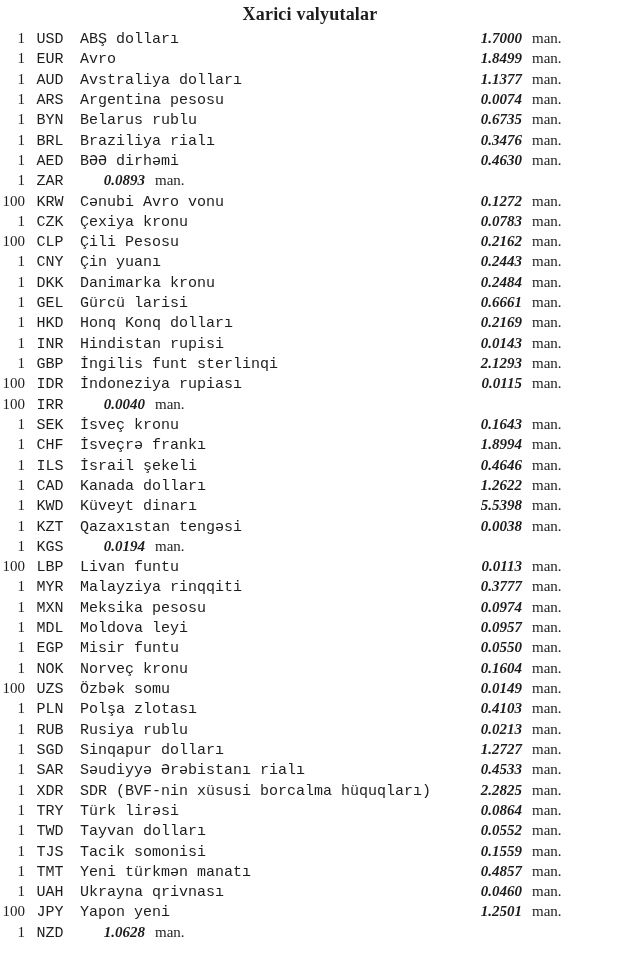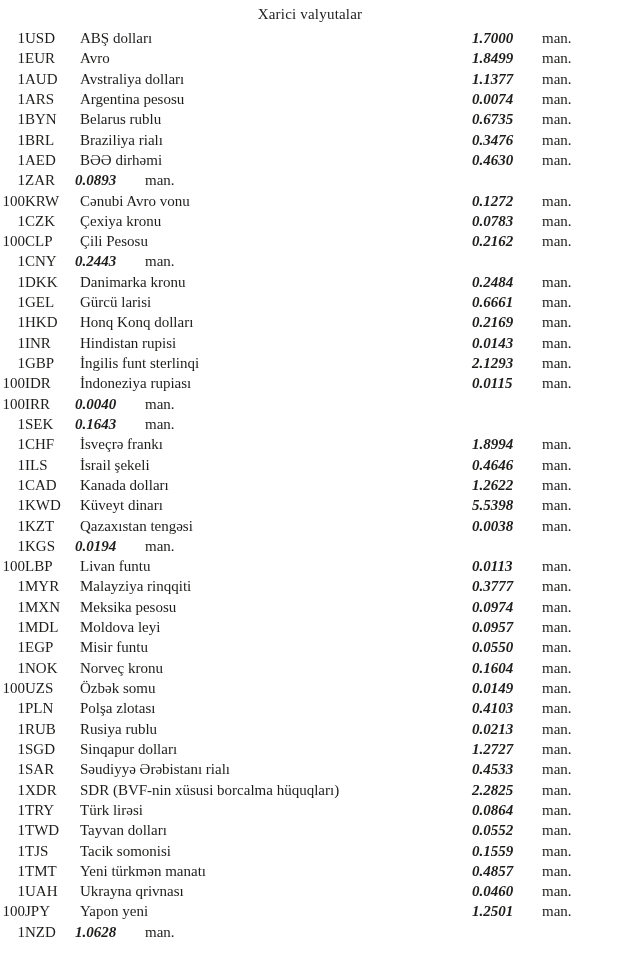--- a/index.html
+++ b/index.html
@@ -12,23 +12,23 @@
     width: 620px;
     height: 959px;
     background: #ffffff;
     font-family: "Liberation Serif", "DejaVu Serif", serif;
     color: #1d1d1b;
     overflow: hidden;
   }
   .doc-title {
     margin: 0;
     padding-top: 6px;
-    font-size: 15px;
+    font-size: 18px;
     line-height: 17px;
-    font-weight: 400;
+    font-weight: 700;
     text-align: center;
     letter-spacing: 0.2px;
   }
   .rates {
     margin-top: 5px;
   }
   .row {
     display: flex;
     align-items: baseline;
     height: 20.32px;
@@ -37,37 +37,41 @@
     white-space: nowrap;
   }
   .cell-qty {
     flex: none;
     width: 25px;
     text-align: right;
   }
   .cell-code {
     flex: none;
     width: 50px;
+    text-align: center;
+    font-family: Liberation Mono, monospace;
   }
   .cell-name {
     flex: 1 1 auto;
     padding-left: 5px;
     overflow: hidden;
+    font-family: Liberation Mono, monospace;
   }
   .cell-rate {
     flex: none;
     width: 70px;
-    text-align: left;
+    text-align: right;
     font-weight: 700;
     font-style: italic;
   }
   .cell-unit {
     flex: none;
-    width: 78px;
+    width: 98px;
     box-sizing: border-box;
+    padding-left: 10px;
     text-align: left;
   }
 </style>
 </head>
 <body>
 
 <div class="page">
   <h1 class="doc-title">Xarici valyutalar</h1>
 
   <div class="rates">
@@ -144,20 +148,21 @@
       <div class="row">
         <span class="cell-qty">100</span>
         <span class="cell-code">CLP</span>
         <span class="cell-name">Çili Pesosu</span>
         <span class="cell-rate">0.2162</span>
         <span class="cell-unit">man.</span>
       </div>
       <div class="row">
         <span class="cell-qty">1</span>
         <span class="cell-code">CNY</span>
+        <span class="cell-name">Çin yuanı</span>
         <span class="cell-rate">0.2443</span>
         <span class="cell-unit">man.</span>
       </div>
       <div class="row">
         <span class="cell-qty">1</span>
         <span class="cell-code">DKK</span>
         <span class="cell-name">Danimarka kronu</span>
         <span class="cell-rate">0.2484</span>
         <span class="cell-unit">man.</span>
       </div>
@@ -198,20 +203,21 @@
       </div>
       <div class="row">
         <span class="cell-qty">100</span>
         <span class="cell-code">IRR</span>
         <span class="cell-rate">0.0040</span>
         <span class="cell-unit">man.</span>
       </div>
       <div class="row">
         <span class="cell-qty">1</span>
         <span class="cell-code">SEK</span>
+        <span class="cell-name">İsveç kronu</span>
         <span class="cell-rate">0.1643</span>
         <span class="cell-unit">man.</span>
       </div>
       <div class="row">
         <span class="cell-qty">1</span>
         <span class="cell-code">CHF</span>
         <span class="cell-name">İsveçrə frankı</span>
         <span class="cell-rate">1.8994</span>
         <span class="cell-unit">man.</span>
       </div>

